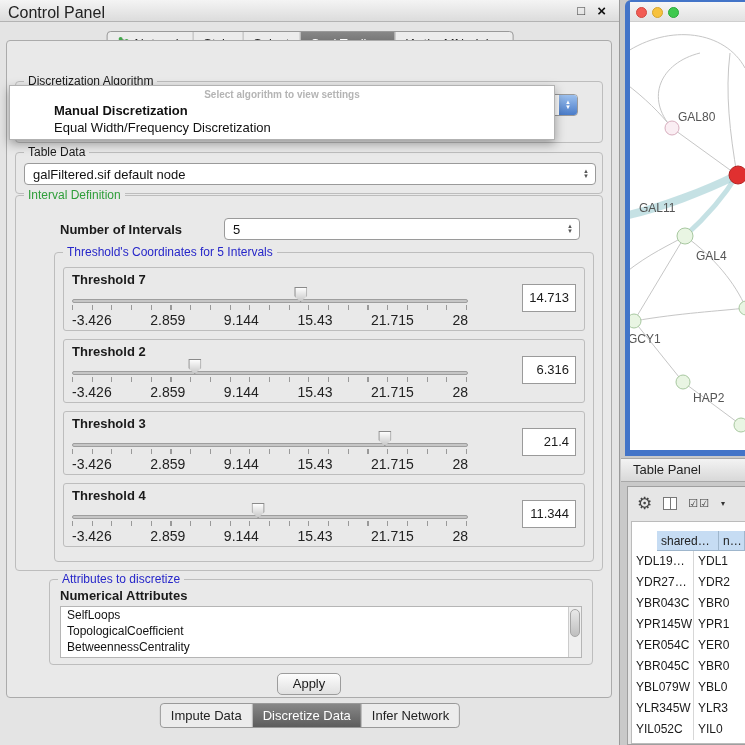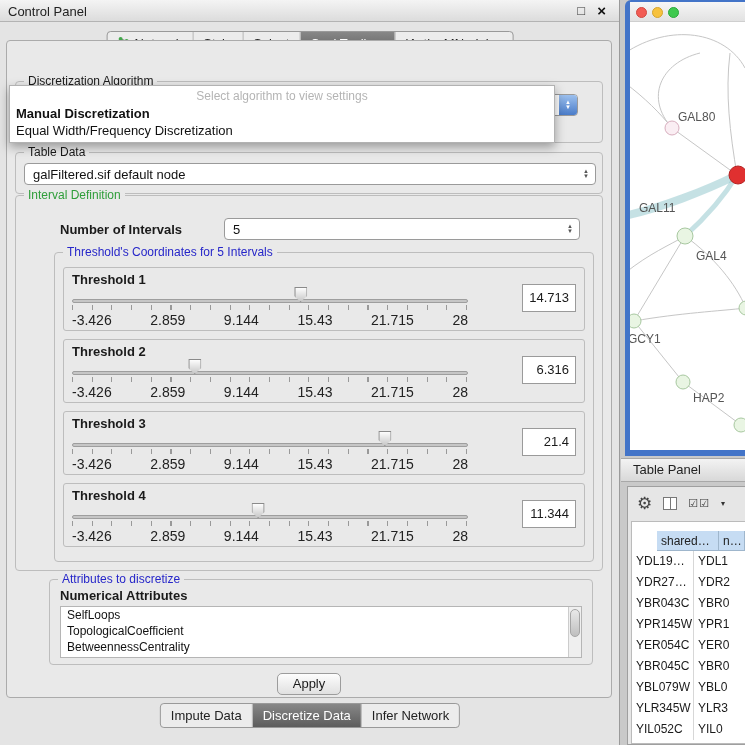--- a/index.html
+++ b/index.html
@@ -2,21 +2,21 @@
 <html><head>
 <meta charset="utf-8">
 <style>
   * { margin:0; padding:0; box-sizing:border-box; cursor:default; }
   body { font-family:"Liberation Sans", sans-serif; }
   .screen { position:relative; width:745px; height:745px; background:#c9c9c9; overflow:hidden; font-size:13px; color:#1a1a1a; }
 
   
   .control-panel { position:absolute; left:0; top:0; width:620px; height:745px; background:#e4e4e4; border-right:1px solid #9a9a9a; }
   .titlebar { position:absolute; left:0; top:0; width:100%; height:22px; background:linear-gradient(#f4f4f4,#dcdcdc); border-bottom:1px solid #b3b3b3; }
-  .tb-title { position:absolute; left:8px; top:4px; font-size:13px; color:#222; }
+  .tb-title { position:absolute; left:8px; top:4px; font-size:16px; color:#222; }
   .tb-float { position:absolute; right:34px; top:3px; font-size:13px; color:#333; }
   .tb-close { position:absolute; right:13px; top:2px; font-size:15px; font-weight:bold; color:#111; }
 
   .seg { display:flex; border:1px solid #999; border-radius:4px; background:#ececec; overflow:hidden; font-size:13px; white-space:nowrap; }
   .seg-item { padding:4px 10px; border-left:1px solid #b7b7b7; display:flex; align-items:center; gap:5px; color:#222; }
   .seg-item:first-child { border-left:none; }
   .seg-item.selected { background:linear-gradient(#878787,#5d5d5d); color:#fff; }
   .top-tabs { position:absolute; left:310px; top:31px; transform:translateX(-50%); }
   .bottom-tabs { position:absolute; left:310px; top:703px; transform:translateX(-50%); }
 
@@ -30,22 +30,22 @@
   .combo { position:absolute; height:22px; background:#fff; border:1px solid #9a9a9a; border-radius:4px; display:flex; align-items:center; }
   .combo-text { flex:1; padding-left:8px; font-size:13px; color:#111; overflow:hidden; white-space:nowrap; }
   .combo-arrows { display:flex; flex-direction:column; align-items:center; line-height:5px; font-size:6px; color:#555; margin-right:6px; }
   .combo-cap-blue { width:18px; height:100%; margin-left:auto; background:linear-gradient(#9cc0ee,#4a7cc9); border-radius:0 3px 3px 0; display:flex; flex-direction:column; align-items:center; justify-content:center; line-height:5px; font-size:6px; color:#fff; }
 
   
   .algo-group { left:8px; top:40px; width:588px; height:62px; }
   .algo-combo { left:8px; top:12px; width:554px; }
 
   .algo-popup { position:absolute; left:2px; top:44px; width:546px; background:#fff; border:1px solid #b2b2b2; box-shadow:0 4px 10px rgba(0,0,0,0.35); z-index:6; padding-bottom:3px; }
-  .popup-placeholder { text-align:center; color:#b4b4b4; font-size:12px; padding:3px 0 2px 0; }
-  .popup-option { font-size:13px; padding:1px 6px; color:#111; }
+  .popup-placeholder { text-align:center; color:#b4b4b4; font-size:10px; padding:3px 0 2px 0;font-weight:bold; }
+  .popup-option { font-size:13px; padding:1px 6px; color:#111;margin-left:38px; }
   .popup-option.bold { font-weight:bold; }
 
   
   .tabledata-group { left:8px; top:111px; width:588px; height:42px; }
   .tabledata-combo { left:8px; top:10px; width:572px;justify-content:flex-end; }
 
   
   .interval-group { left:8px; top:154px; width:588px; height:376px; }
   .noi-label { position:absolute; left:44px; top:26px; font-weight:bold; font-size:13px; }
   .noi-combo { left:208px; top:22px; width:356px; }
@@ -176,21 +176,21 @@
           <span class="combo-arrows">
             <span>▲</span>
             <span>▼</span>
           </span>
         </div>
 
         <div class="group thresholds-group">
           <span class="group-label blue">Threshold's Coordinates for 5 Intervals</span>
 
           <div class="tpanel">
-            <div class="tp-label">Threshold 1</div>
+            <div class="tp-label">Threshold 7</div>
             <div class="tp-slider">
               <div class="tp-track"></div>
               <div class="tp-thumb" style="left: 57.7197%;"></div>
               <div class="tp-ticks"></div>
               <div class="tp-ticklabels">
                 <span>-3.426</span>
                 <span>2.859</span>
                 <span>9.144</span>
                 <span>15.43</span>
                 <span>21.715</span>

